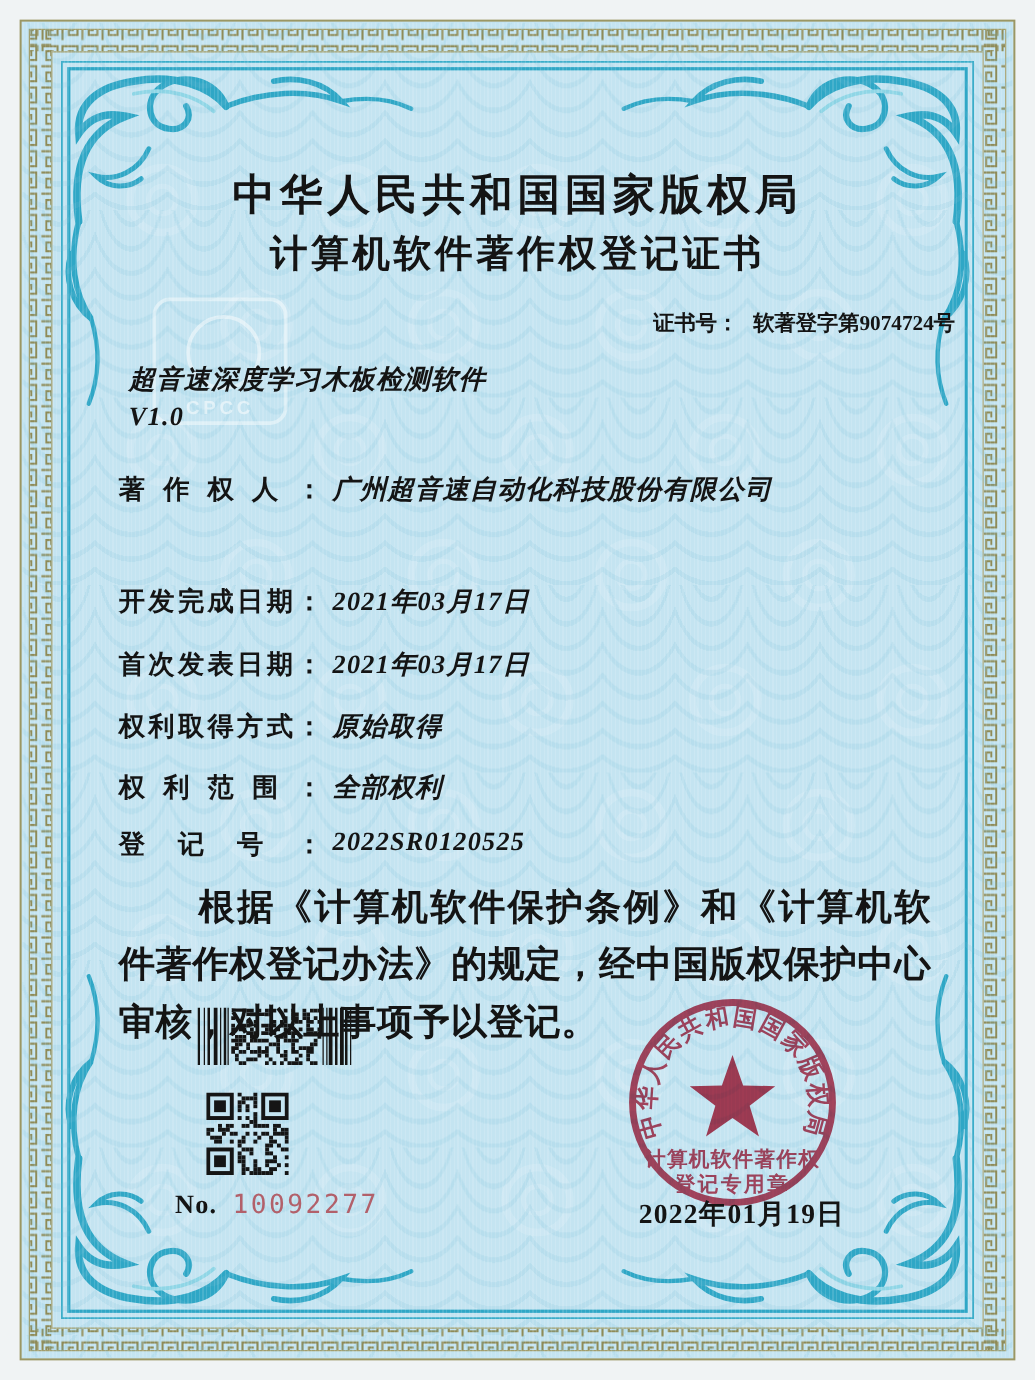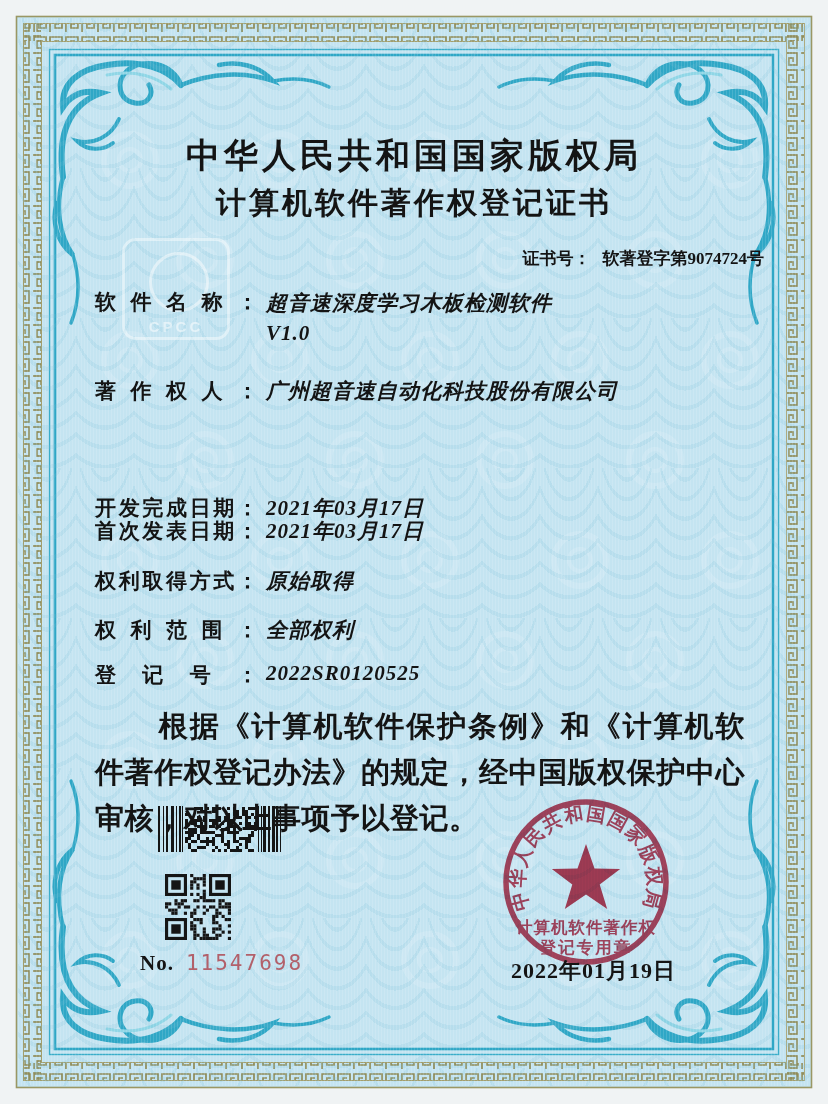--- a/index.html
+++ b/index.html
@@ -207,26 +207,26 @@
   </div>
 
   <div class="authority">中华人民共和国国家版权局</div>
   <div class="cert-title">计算机软件著作权登记证书</div>
 
   <div class="cert-no">
     <span class="cn-label">证书号：</span><span class="cn-value">软著登字第9074724号</span>
   </div>
 
   <div class="row" style="top:288px">
-    <span class="lbl">软件名称：</span><span class="val"><span class="vline">超音速深度学习木板检测软件</span><span class="vline">V1.0</span></span>
+    <span class="val"><span class="vline">超音速深度学习木板检测软件</span><span class="vline">V1.0</span></span>
   </div>
   <div class="row" style="top:377px">
     <span class="lbl">著作权人：</span><span class="val">广州超音速自动化科技股份有限公司</span>
   </div>
-  <div class="row" style="top:494px">
+  <div class="row" style="top:467px">
     <span class="lbl">开发完成日期：</span><span class="val">2021年03月17日</span>
   </div>
   <div class="row" style="top:517px">
     <span class="lbl">首次发表日期：</span><span class="val">2021年03月17日</span>
   </div>
   <div class="row" style="top:616px">
     <span class="lbl">权利范围：</span><span class="val">全部权利</span>
   </div>
   <div class="row" style="top:567px">
     <span class="lbl">权利取得方式：</span><span class="val">原始取得</span>
@@ -533,21 +533,21 @@
       <rect x="60" y="30" width="3" height="3" fill="#151515"></rect>
       <rect x="60" y="33" width="3" height="3" fill="#151515"></rect>
       <rect x="60" y="36" width="3" height="3" fill="#151515"></rect>
       <rect x="60" y="42" width="3" height="3" fill="#151515"></rect>
       <rect x="60" y="48" width="3" height="3" fill="#151515"></rect>
       <rect x="60" y="54" width="3" height="3" fill="#151515"></rect>
       <rect x="60" y="60" width="3" height="3" fill="#151515"></rect>
     </svg>
 
   <div class="serial">
-    <span class="serial-prefix">No.</span><span class="serial-num">11547698</span>
+    <span class="serial-prefix">No.</span><span class="serial-num">10092277</span>
   </div>
 
   <svg class="seal" viewBox="0 0 180 180" xmlns="http://www.w3.org/2000/svg">
     <circle cx="90" cy="88" r="80" fill="none" stroke="#c23a52" stroke-width="5.5"></circle>
     <path id="sealArc" d="M 33.8,114.2 A 62,62 0 1 1 146.2,114.2" fill="none"></path>
     <text class="ring-t" fill="#c23a52">
       <textPath href="#sealArc" startOffset="0" textLength="248" lengthAdjust="spacingAndGlyphs">中华人民共和国国家版权局</textPath>
     </text>
     <polygon fill="#c23048" points="90,50 98.5,74.4 124.2,74.9 103.7,90.5 111.2,115.1 90,100.4 68.8,115.1 76.3,90.5 55.8,74.9 81.5,74.4"></polygon>
     <text class="seal-t1" x="90" y="139" text-anchor="middle" fill="#c23a52">计算机软件著作权</text>

